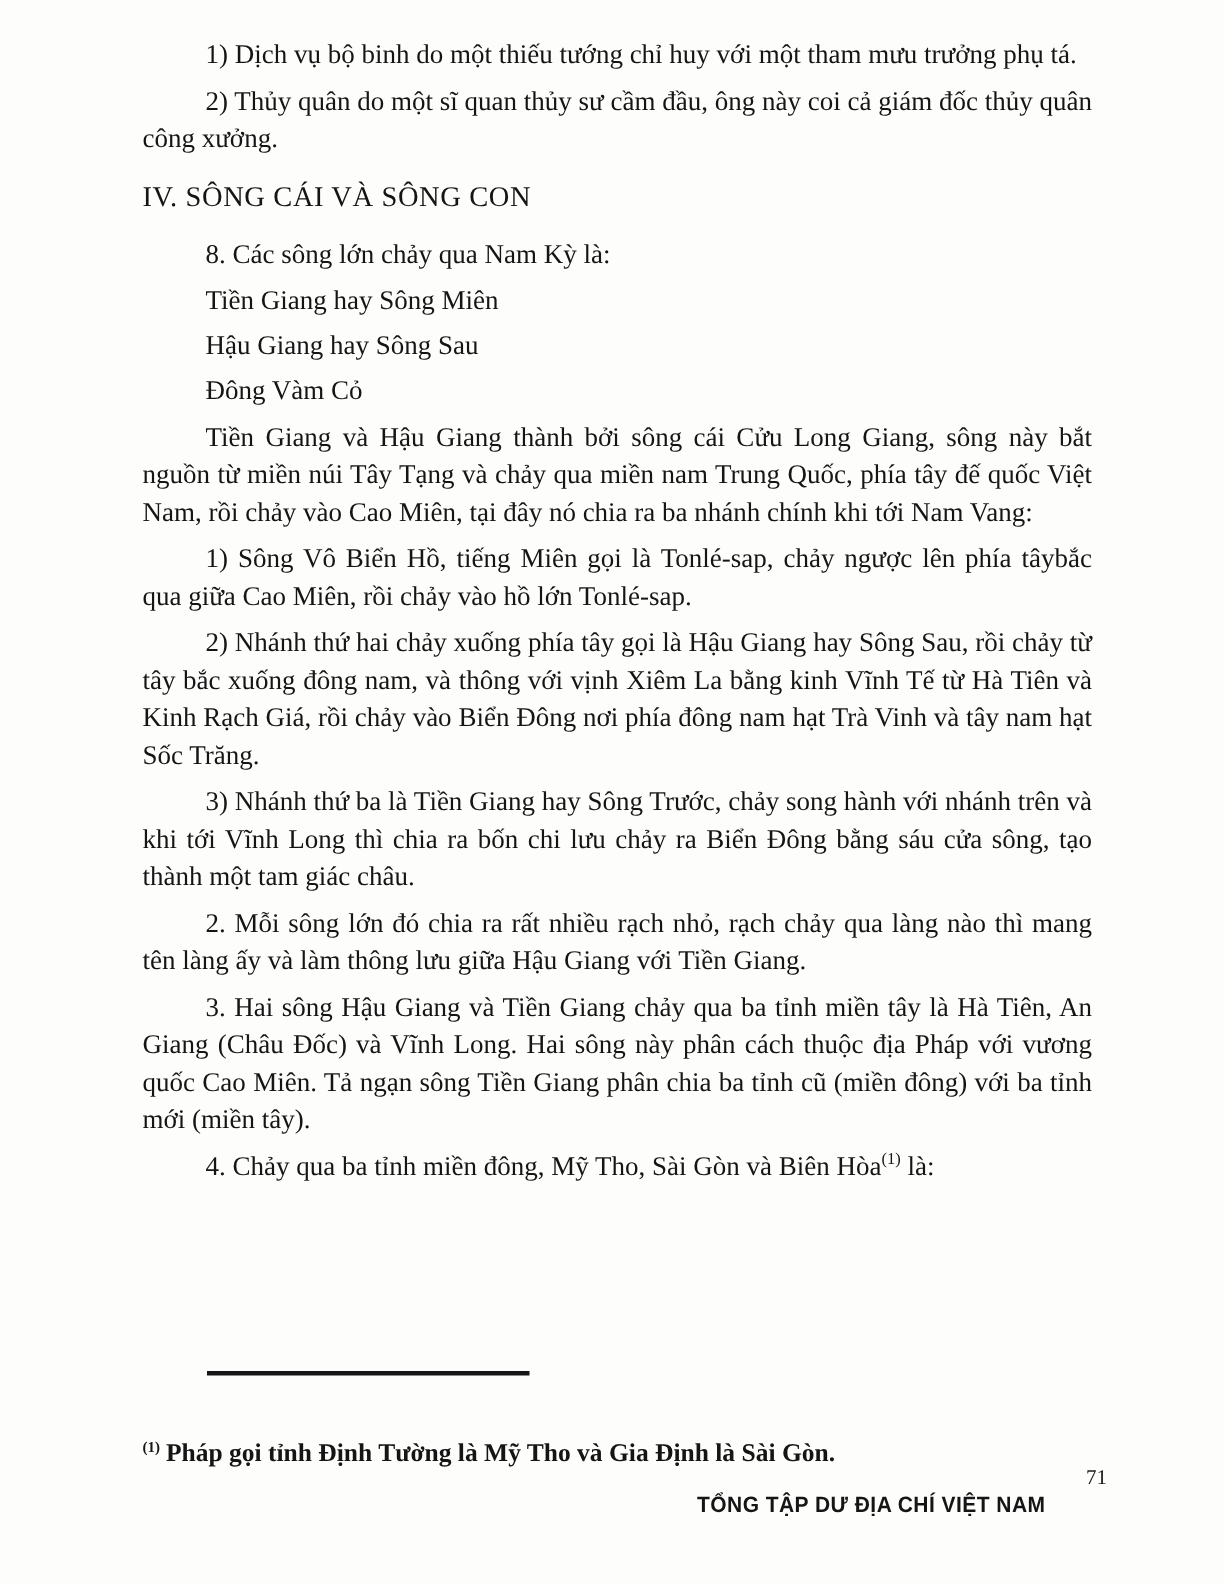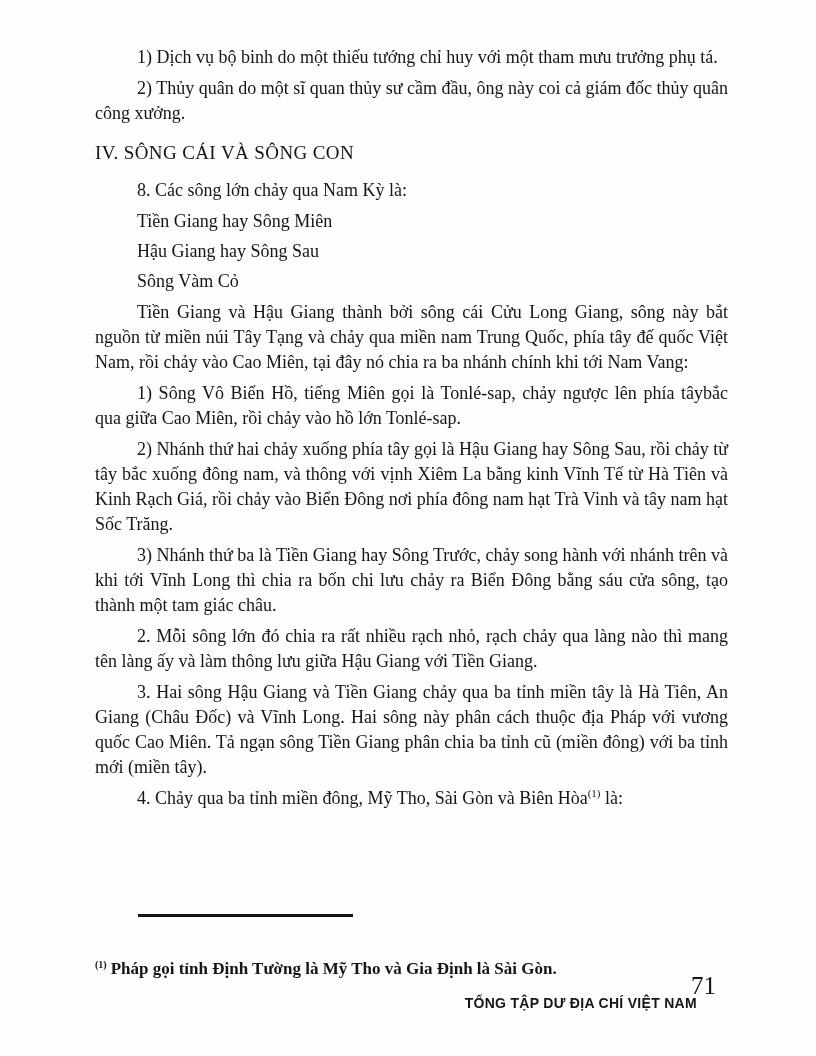--- a/index.html
+++ b/index.html
@@ -16,21 +16,20 @@
     height: 1056px;
     font-family: "Liberation Serif", "DejaVu Serif", serif;
     color: #151515;
     background: #fdfdfc;
   }
   .content {
     position: absolute;
     top: 24px;
     left: 95px;
     width: 633px;
-    margin-top: 21px;
   }
   .para {
     font-size: 18px;
     line-height: 25px;
     text-align: justify;
     text-indent: 42px;
     margin: 0 0 6px 0;
   }
   .river-line {
     font-size: 18px;
@@ -73,22 +72,22 @@
     font-weight: bold;
   }
   .footnote sup.fn-marker {
     font-size: 10px;
     vertical-align: 6px;
     margin-right: 4px;
   }
   .page-number {
     position: absolute;
     top: 975px;
-    right: 100px;
-    font-size: 25px;
+    right: 78px;
+    font-size: 14px;
     line-height: 22px;
   }
   .footer-imprint {
     position: absolute;
     top: 995px;
     right: 119px;
     font-size: 14px;
     font-weight: bold;
     letter-spacing: 0.3px;
     font-family: "Liberation Sans", "DejaVu Sans", sans-serif;
@@ -106,21 +105,21 @@
 
     <p class="para">2) Thủy quân do một sĩ quan thủy sư cầm đầu, ông này coi cả giám đốc thủy quân công xưởng.</p>
 
     <h2 class="section-heading">IV. SÔNG CÁI VÀ SÔNG CON</h2>
 
     <p class="para">8. Các sông lớn chảy qua Nam Kỳ là:</p>
 
     <div>
       <p class="river-line">Tiền Giang hay Sông Miên</p>
       <p class="river-line">Hậu Giang hay Sông Sau</p>
-      <p class="river-line">Sông Vàm Cỏ</p>
+      <p class="river-line">Đông Vàm Cỏ</p>
     </div>
 
     <p class="para">Tiền Giang và Hậu Giang thành bởi sông cái Cửu Long Giang, sông này bắt nguồn từ miền núi Tây Tạng và chảy qua miền nam Trung Quốc, phía tây đế quốc Việt Nam, rồi chảy vào Cao Miên, tại đây nó chia ra ba nhánh chính khi tới Nam Vang:</p>
 
     <p class="para">1) Sông Vô Biển Hồ, tiếng Miên gọi là Tonlé-sap, chảy ngược lên phía tâybắc qua giữa Cao Miên, rồi chảy vào hồ lớn Tonlé-sap.</p>
 
     <p class="para">2) Nhánh thứ hai chảy xuống phía tây gọi là Hậu Giang hay Sông Sau, rồi chảy từ tây bắc xuống đông nam, và thông với vịnh Xiêm La bằng kinh Vĩnh Tế từ Hà Tiên và Kinh Rạch Giá, rồi chảy vào Biển Đông nơi phía đông nam hạt Trà Vinh và tây nam hạt Sốc Trăng.</p>
 
     <p class="para">3) Nhánh thứ ba là Tiền Giang hay Sông Trước, chảy song hành với nhánh trên và khi tới Vĩnh Long thì chia ra bốn chi lưu chảy ra Biển Đông bằng sáu cửa sông, tạo thành một tam giác châu.</p>
 

